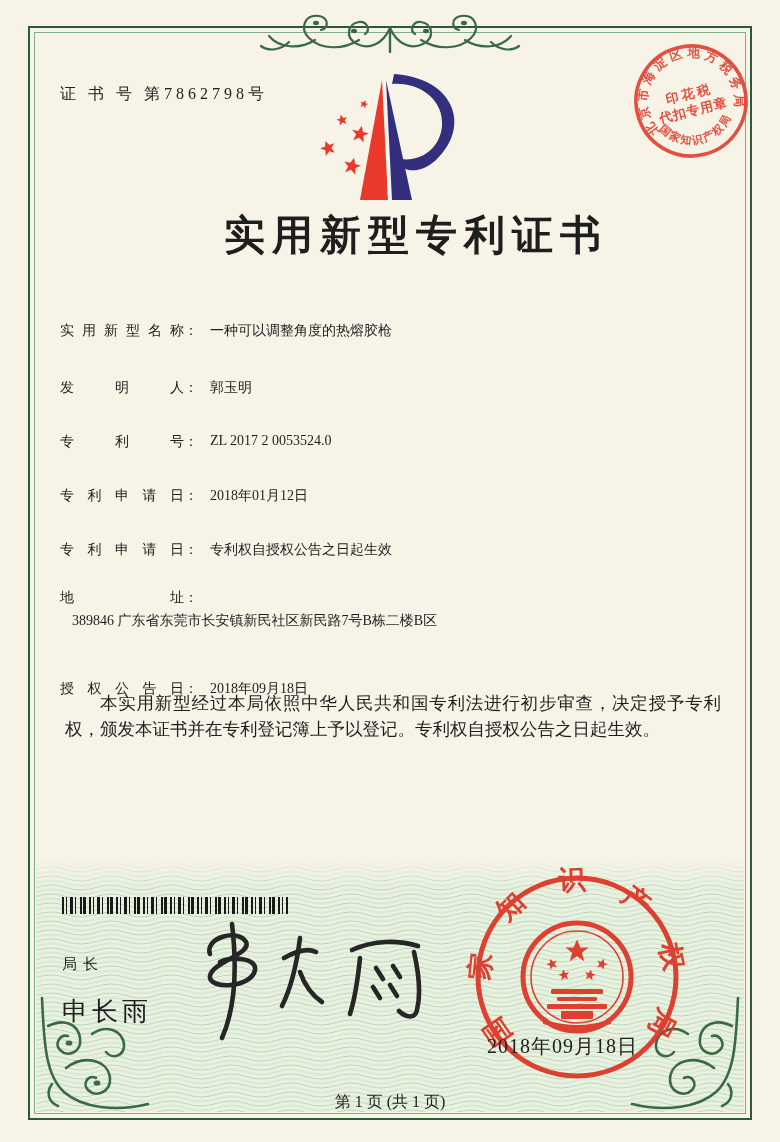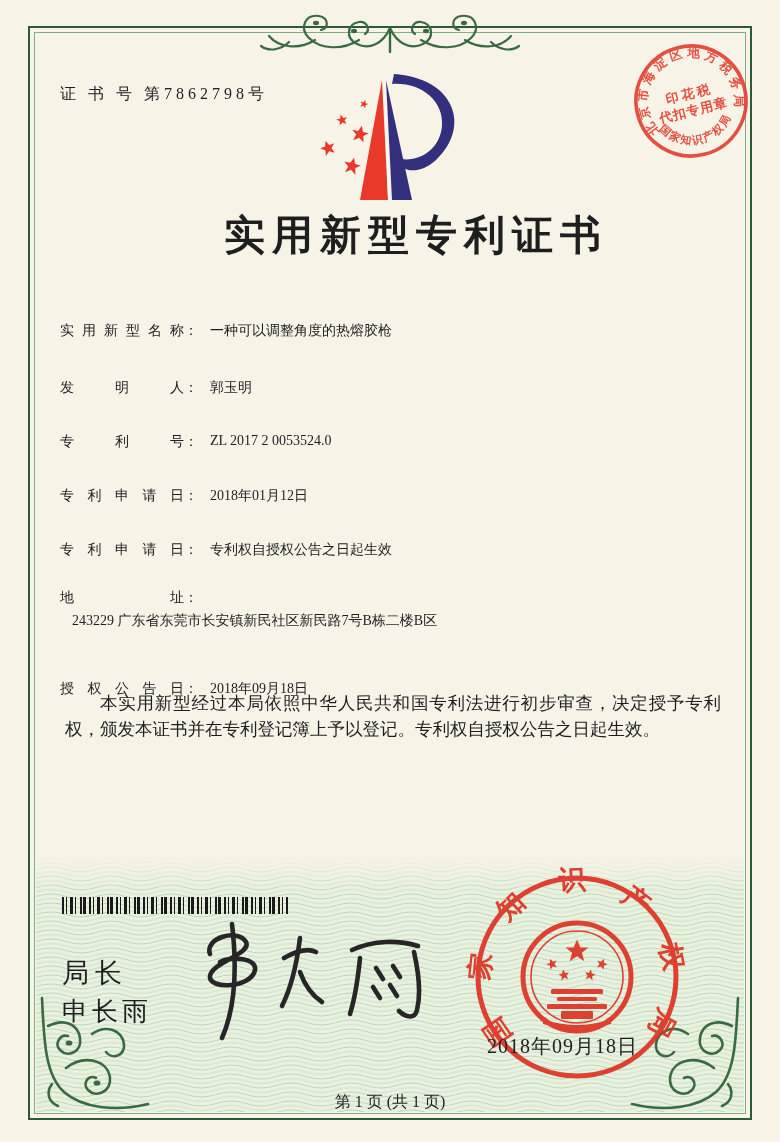--- a/index.html
+++ b/index.html
@@ -32,21 +32,21 @@
   
   .paras{left:57px;top:683px;width:672px;font-size:17.5px;line-height:25.6px;
     text-align:justify;z-index:4;}
   .paras p{margin:8px;text-indent:2em;}
   
   .barcode{left:62px;top:897px;width:226px;height:17px;z-index:4;
     background:repeating-linear-gradient(90deg,
       #191919 0 2px, transparent 2px 4px, #191919 4px 5px, transparent 5px 8px,
       #191919 8px 11px, transparent 11px 13px, #191919 13px 14px, transparent 14px 18px,
       #191919 18px 20px, transparent 20px 21px, #191919 21px 24px, transparent 24px 27px);}
-  .signer-title{left:62px;top:955px;font-size:27px;letter-spacing:6px;z-index:4;}
+  .signer-title{left:62px;top:955px;font-size:15px;letter-spacing:6px;z-index:4;}
   .signer-name{left:62px;top:994px;font-size:26px;letter-spacing:4px;z-index:4;}
   .signature-svg{left:180px;top:916px;width:270px;height:130px;z-index:5;}
   .seal-svg{left:464px;top:864px;width:226px;height:226px;z-index:4;opacity:.93;}
   .seal-date{left:487px;top:1033px;font-size:20px;letter-spacing:1px;z-index:6;}
   .page-footer{left:0;top:1092px;width:100%;text-align:center;font-size:16px;z-index:4;}
   
   .tax-stamp{left:624px;top:34px;width:134px;height:134px;z-index:6;opacity:.92;
     transform:rotate(-14deg);}
   .ornament{z-index:4;pointer-events:none;}
   .top-flourish{left:255px;top:6px;width:270px;height:52px;}
@@ -142,21 +142,21 @@
 <div class="abs row" style="top:433px">
   <span class="lbl">专利号</span><span>：</span><span class="val">ZL 2017 2 0053524.0</span>
 </div>
 <div class="abs row" style="top:487px">
   <span class="lbl">专利申请日</span><span>：</span><span class="val">2018年01月12日</span>
 </div>
 <div class="abs row" style="top:541px">
   <span class="lbl">专利申请日</span><span>：</span><span class="val">专利权自授权公告之日起生效</span>
 </div>
 <div class="abs row" style="top:589px">
-  <span class="lbl">地址</span><span>：</span><span class="val wrap">243229 广东省东莞市长安镇新民社区新民路7号B栋二楼B区</span>
+  <span class="lbl">地址</span><span>：</span><span class="val wrap">389846 广东省东莞市长安镇新民社区新民路7号B栋二楼B区</span>
 </div>
 <div class="abs row" style="top:680px">
   <span class="lbl">授权公告日</span><span>：</span><span class="val">2018年09月18日</span>
 </div>
 
 <div class="abs paras">
   <p>本实用新型经过本局依照中华人民共和国专利法进行初步审查，决定授予专利权，颁发本证书并在专利登记簿上予以登记。专利权自授权公告之日起生效。</p>
 </div>
 
 <div class="abs barcode"></div>

